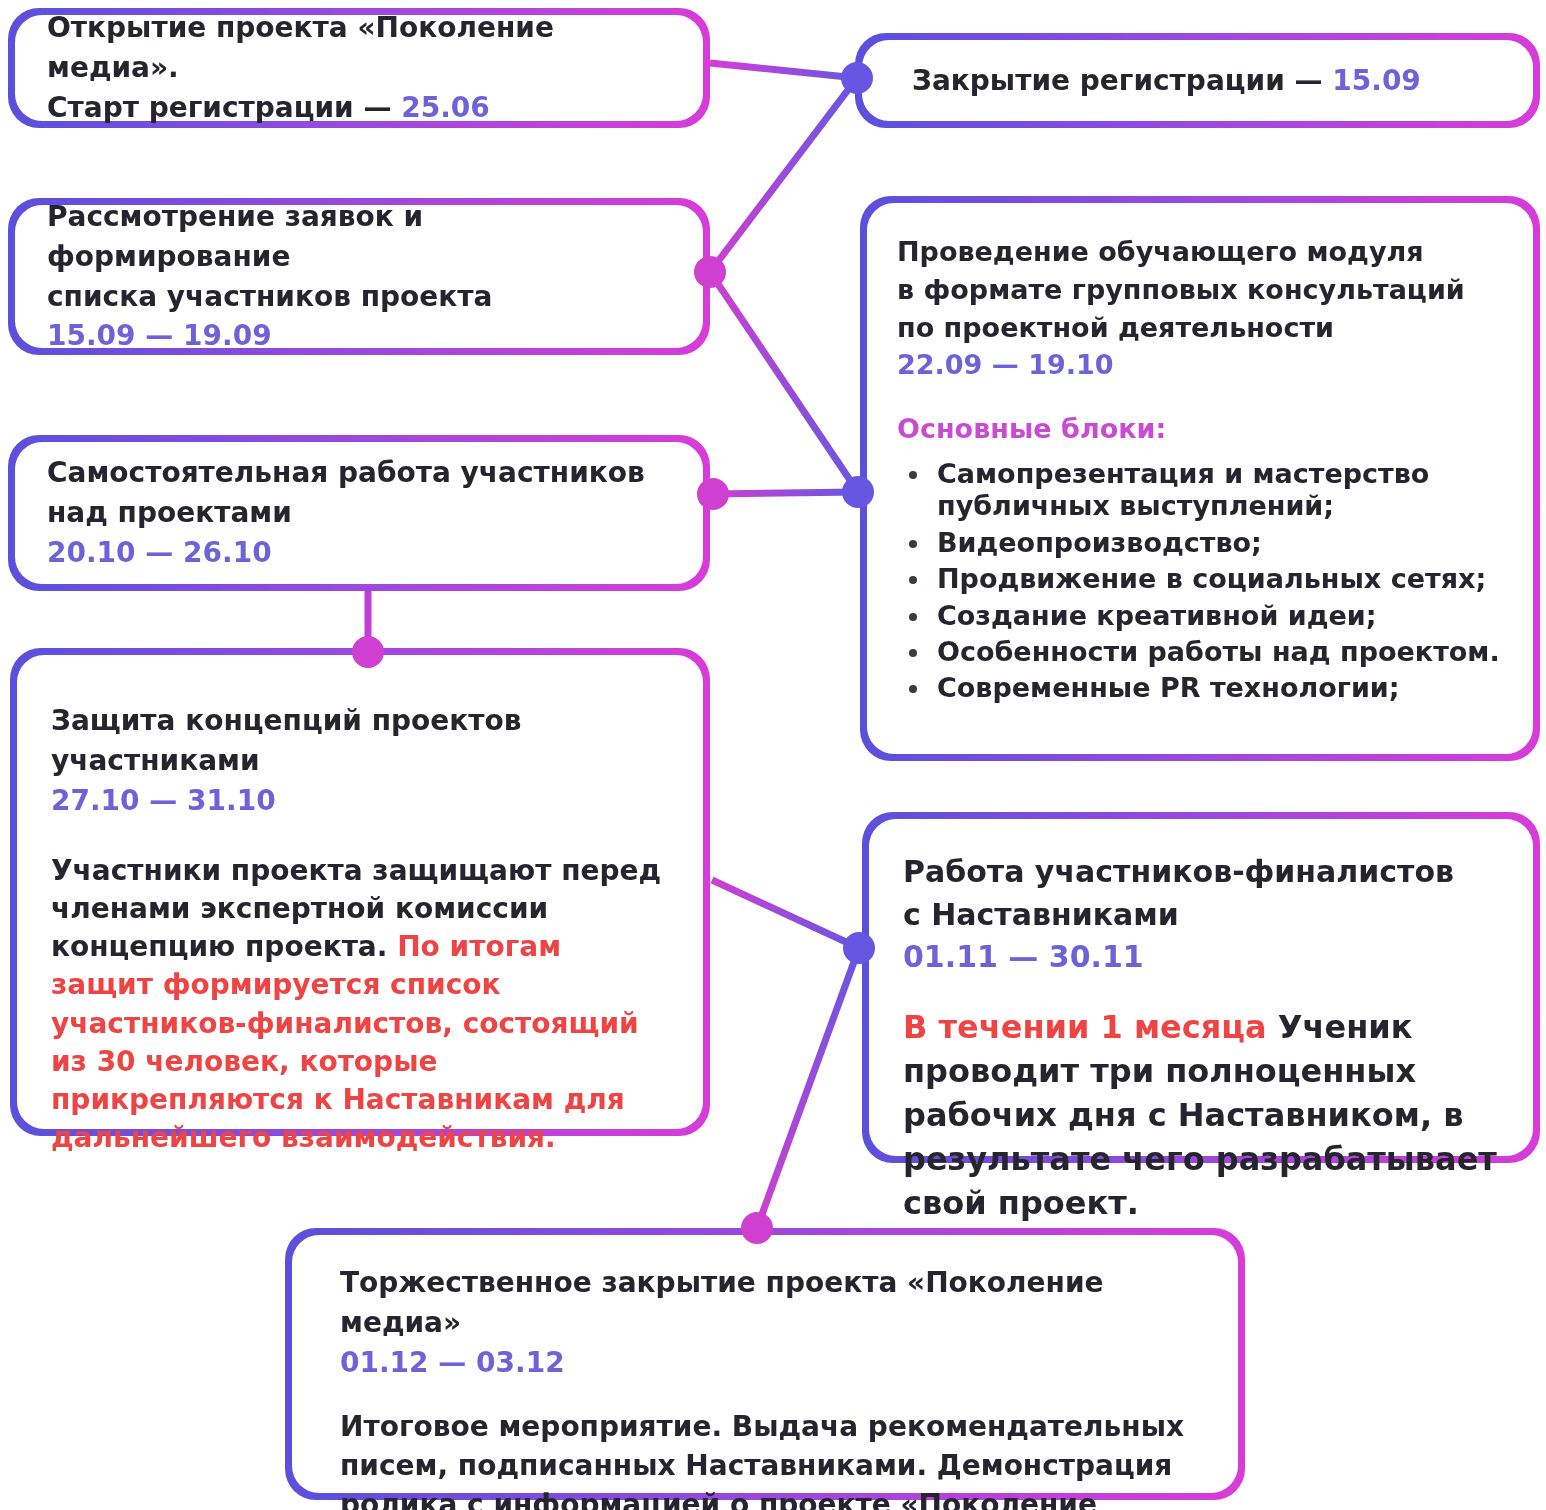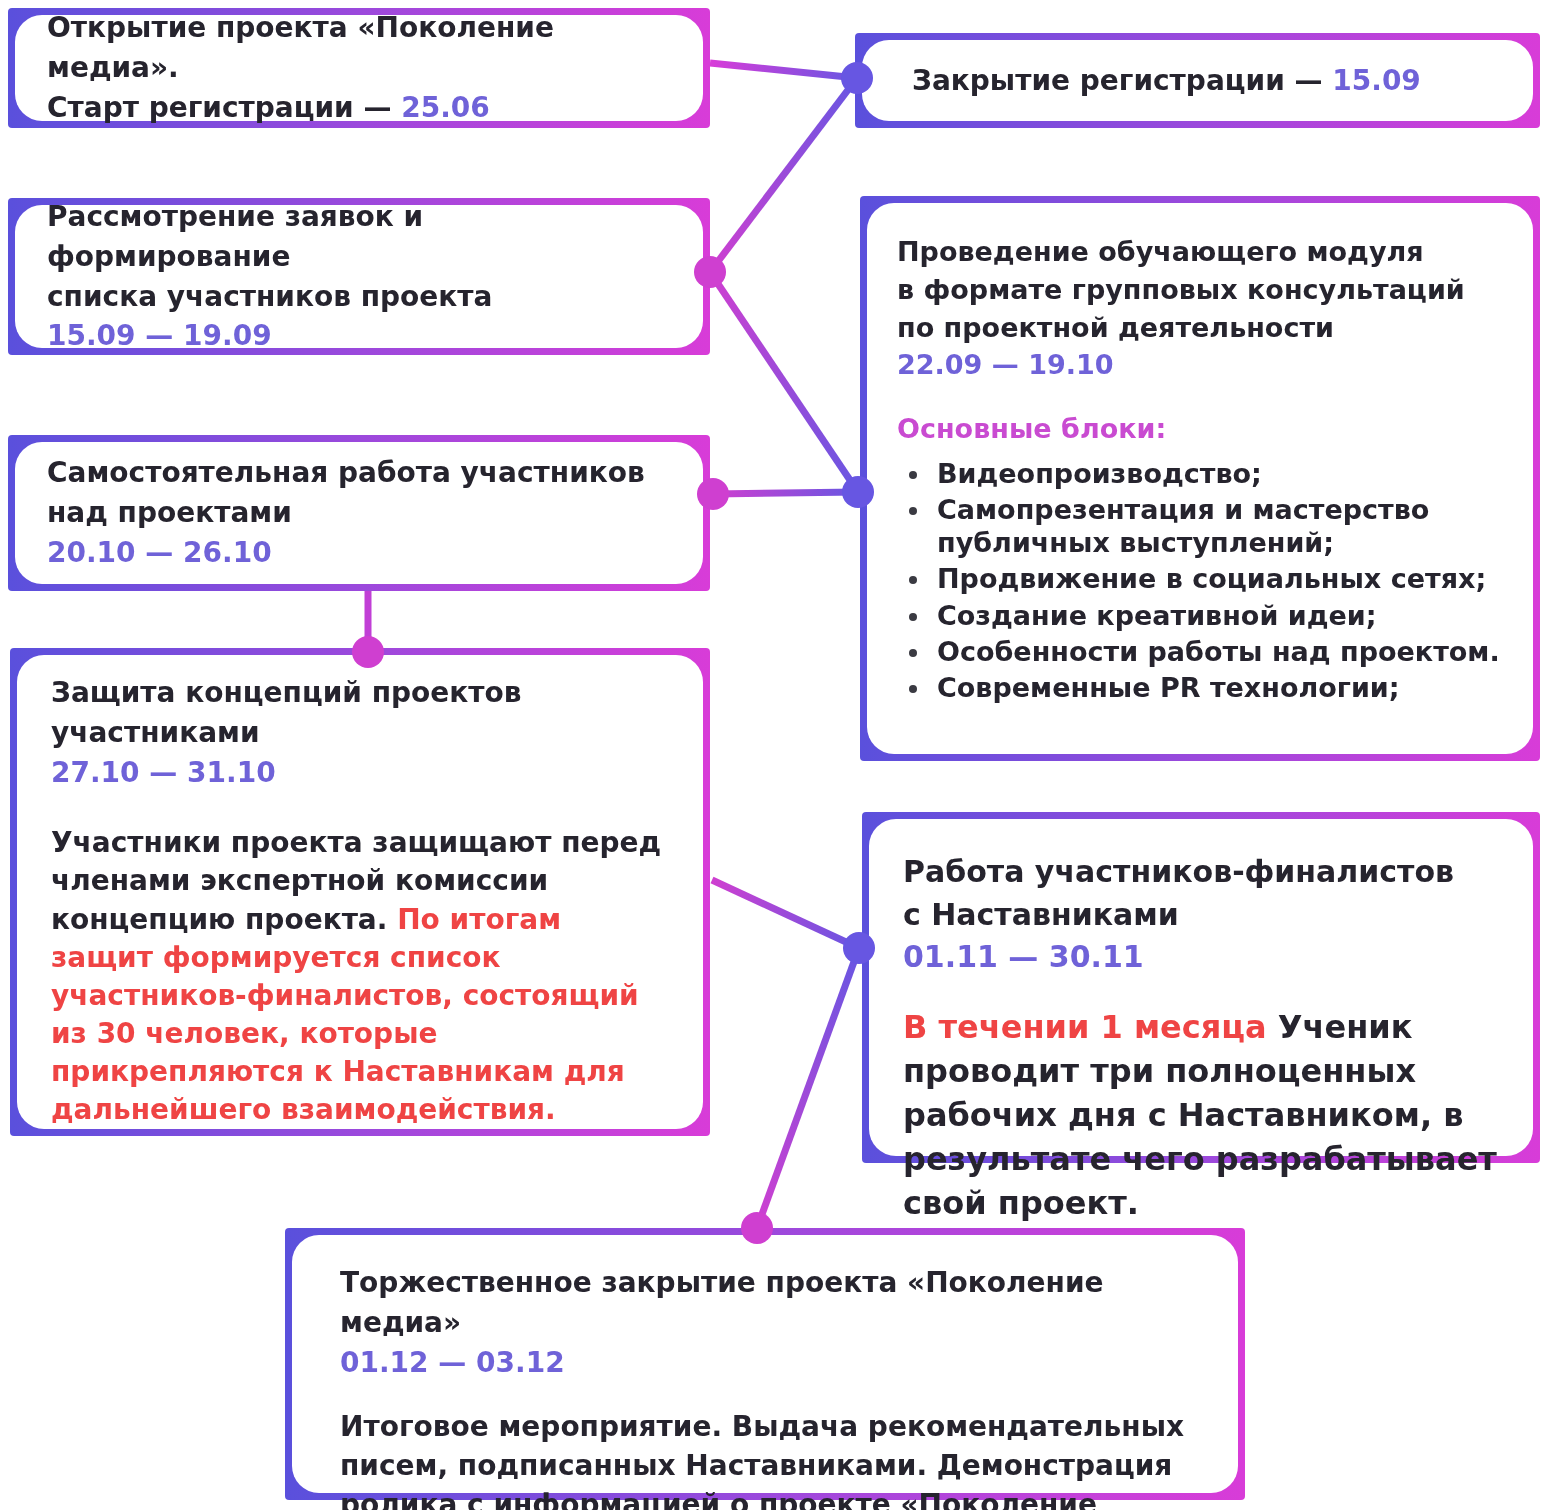--- a/index.html
+++ b/index.html
@@ -2,40 +2,40 @@
 <html><head>
 <meta charset="utf-8">
 <style>
   html,body{margin:0;padding:0;background:#ffffff;}
   .canvas{
     position:relative;width:1546px;height:1510px;background:#ffffff;
     font-family:"DejaVu Sans","Liberation Sans",sans-serif;overflow:hidden;
   }
   .wires{position:absolute;left:0;top:0;z-index:1;}
   .gbox{
-    position:absolute;z-index:2;border-radius:4px;padding:7px;box-sizing:border-box;
+    position:absolute;z-index:2;border-radius:31px;padding:7px;box-sizing:border-box;
     background:linear-gradient(90deg,#5a50dc 0%,#9b49dc 50%,#d83cd8 100%);
   }
   .gbox-inner{
     width:100%;height:100%;background:#ffffff;border-radius:27px;box-sizing:border-box;
     display:flex;flex-direction:column;
   }
   .vcenter{justify-content:center;}
   .t{font-weight:bold;color:#26242e;font-size:28px;line-height:1.42;white-space:pre-line;}
   .date{font-weight:bold;color:#6f62d8;font-size:28px;line-height:1.42;}
   .accent{font-weight:bold;color:#ef4444;}
   .para{font-weight:bold;color:#26242e;font-size:28px;line-height:1.40;margin-top:34px;white-space:normal;}
   
   #box-opening  .gbox-inner{padding:0 32px;}
   #box-regclose .gbox-inner{padding:0 50px;}
   #box-review   .gbox-inner{padding:0 32px;}
   #box-module   .gbox-inner{padding:30px 30px 0 30px;}
   #box-module .t,#box-module .date{font-size:27px;line-height:1.40;}
   #box-independent .gbox-inner{padding:0 32px;}
-  #box-defense  .gbox-inner{padding:34px 34px 0 34px;justify-content:flex-end;}
+  #box-defense  .gbox-inner{padding:46px 34px 0 34px;}
   #box-defense .para{margin-top:32px;line-height:1.36;}
   #box-mentors  .gbox-inner{padding:32px 34px 0 34px;}
   #box-mentors .t,#box-mentors .date{font-size:30px;}
   #box-mentors .para{font-size:32px;margin-top:26px;line-height:1.38;}
   #box-closing  .gbox-inner{padding:28px 48px 0 48px;}
   #box-closing .para{margin-top:26px;line-height:1.38;}
   .blocks-heading{font-weight:bold;color:#c94bd1;font-size:27px;line-height:1.4;margin-top:26px;}
   ul.bullets{list-style:none;margin:6px 0 0 0;padding:0;}
   ul.bullets li{
     position:relative;font-weight:bold;color:#26242e;font-size:27px;line-height:1.2;
@@ -112,22 +112,22 @@
   </div>
 
   <div class="gbox" id="box-module" style="left:860px;top:196px;width:680px;height:565px;">
     <div class="gbox-inner">
       <div class="t">Проведение обучающего модуля
 в формате групповых консультаций
 по проектной деятельности</div>
       <div class="date">22.09 — 19.10</div>
       <div class="blocks-heading">Основные блоки:</div>
       <ul class="bullets">
+        <li>Самопрезентация и мастерство публичных выступлений;</li>
         <li>Видеопроизводство;</li>
-        <li>Самопрезентация и мастерство публичных выступлений;</li>
         <li>Продвижение в социальных сетях;</li>
         <li>Создание креативной идеи;</li>
         <li>Особенности работы над проектом.</li>
         <li>Современные PR технологии;</li>
       </ul>
     </div>
   </div>
 
   <div class="gbox" id="box-independent" style="left:8px;top:435px;width:702px;height:156px;">
     <div class="gbox-inner vcenter">

